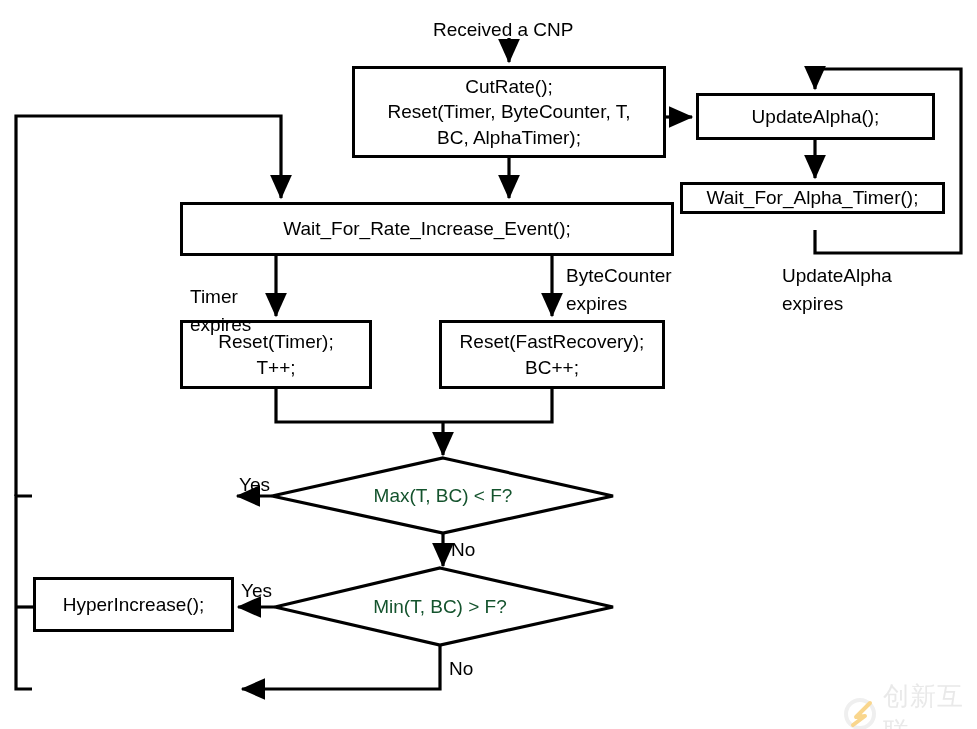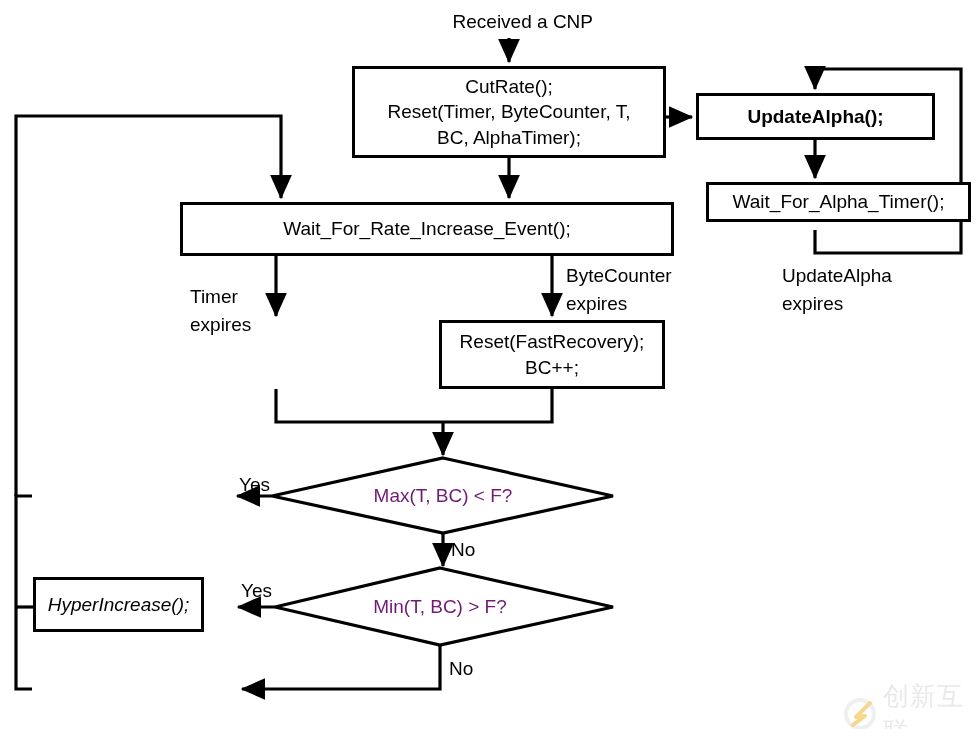--- a/index.html
+++ b/index.html
@@ -35,21 +35,21 @@
     font-size: 19px;
     line-height: 1.33;
     white-space: pre-line;
   }
   .node-diamond-label {
     position: absolute;
     display: flex;
     align-items: center;
     justify-content: center;
     text-align: center;
-    color: #701a75;
+    color: #14532d;
     font-size: 19px;
     pointer-events: none;
   }
   .edge-label {
     position: absolute;
     color: #000000;
     font-size: 19px;
     line-height: 1.45;
     white-space: pre-line;
     background: transparent;
@@ -115,38 +115,40 @@
 
       <polyline points="32,496 16,496 16,689 32,689"></polyline>
       <line x1="16" y1="607" x2="33" y2="607"></line>
       <polyline points="16,496 16,116 281,116 281,198" marker-end="url(#arrow)"></polyline>
 
       <polygon points="443,458 613,496 443,533 272,496" fill="#ffffff"></polygon>
       <polygon points="440,568 613,607 440,645 275,607" fill="#ffffff"></polygon>
     </g>
   </svg>
 
-  <div class="edge-label" style="left:433px; top:8px; width:160px; text-align:right;">Received a CNP</div>
+  <div class="edge-label" style="left:433px; top:16px; width:160px; text-align:left;">Received a CNP</div>
 
   <div class="node-box" style="left:352px; top:66px; width:314px; height:92px;">CutRate();
 Reset(Timer, ByteCounter, T,
 BC, AlphaTimer);</div>
 
-  <div class="node-box" style="left:696px; top:93px; width:239px; height:47px;font-weight:bold;">UpdateAlpha();</div>
+  <div class="node-box" style="left:696px; top:93px; width:239px; height:47px;">UpdateAlpha();</div>
 
-  <div class="node-box" style="left:706px; top:182px; width:265px; height:40px;">Wait_For_Alpha_Timer();</div>
+  <div class="node-box" style="left:680px; top:182px; width:265px; height:32px;">Wait_For_Alpha_Timer();</div>
 
   <div class="node-box" style="left:180px; top:202px; width:494px; height:54px;">Wait_For_Rate_Increase_Event();</div>
 
+  <div class="node-box" style="left:180px; top:320px; width:192px; height:69px;">Reset(Timer);
+T++;</div>
 
   <div class="node-box" style="left:439px; top:320px; width:226px; height:69px;">Reset(FastRecovery);
 BC++;</div>
 
 
-  <div class="node-box" style="left:33px; top:577px; width:171px; height:55px;font-style:italic;">HyperIncrease();</div>
+  <div class="node-box" style="left:33px; top:577px; width:201px; height:55px;">HyperIncrease();</div>
 
 
   <div class="node-diamond-label" style="left:343px; top:481px; width:200px; height:30px;">Max(T, BC) &lt; F?</div>
 
   <div class="node-diamond-label" style="left:340px; top:592px; width:200px; height:30px;">Min(T, BC) &gt; F?</div>
 
   <div class="edge-label" style="left:190px; top:263px; width:110px; text-align:left;margin-top:20px;">Timer
 expires</div>
 
   <div class="edge-label" style="left:566px; top:262px; width:140px; text-align:left;">ByteCounter

